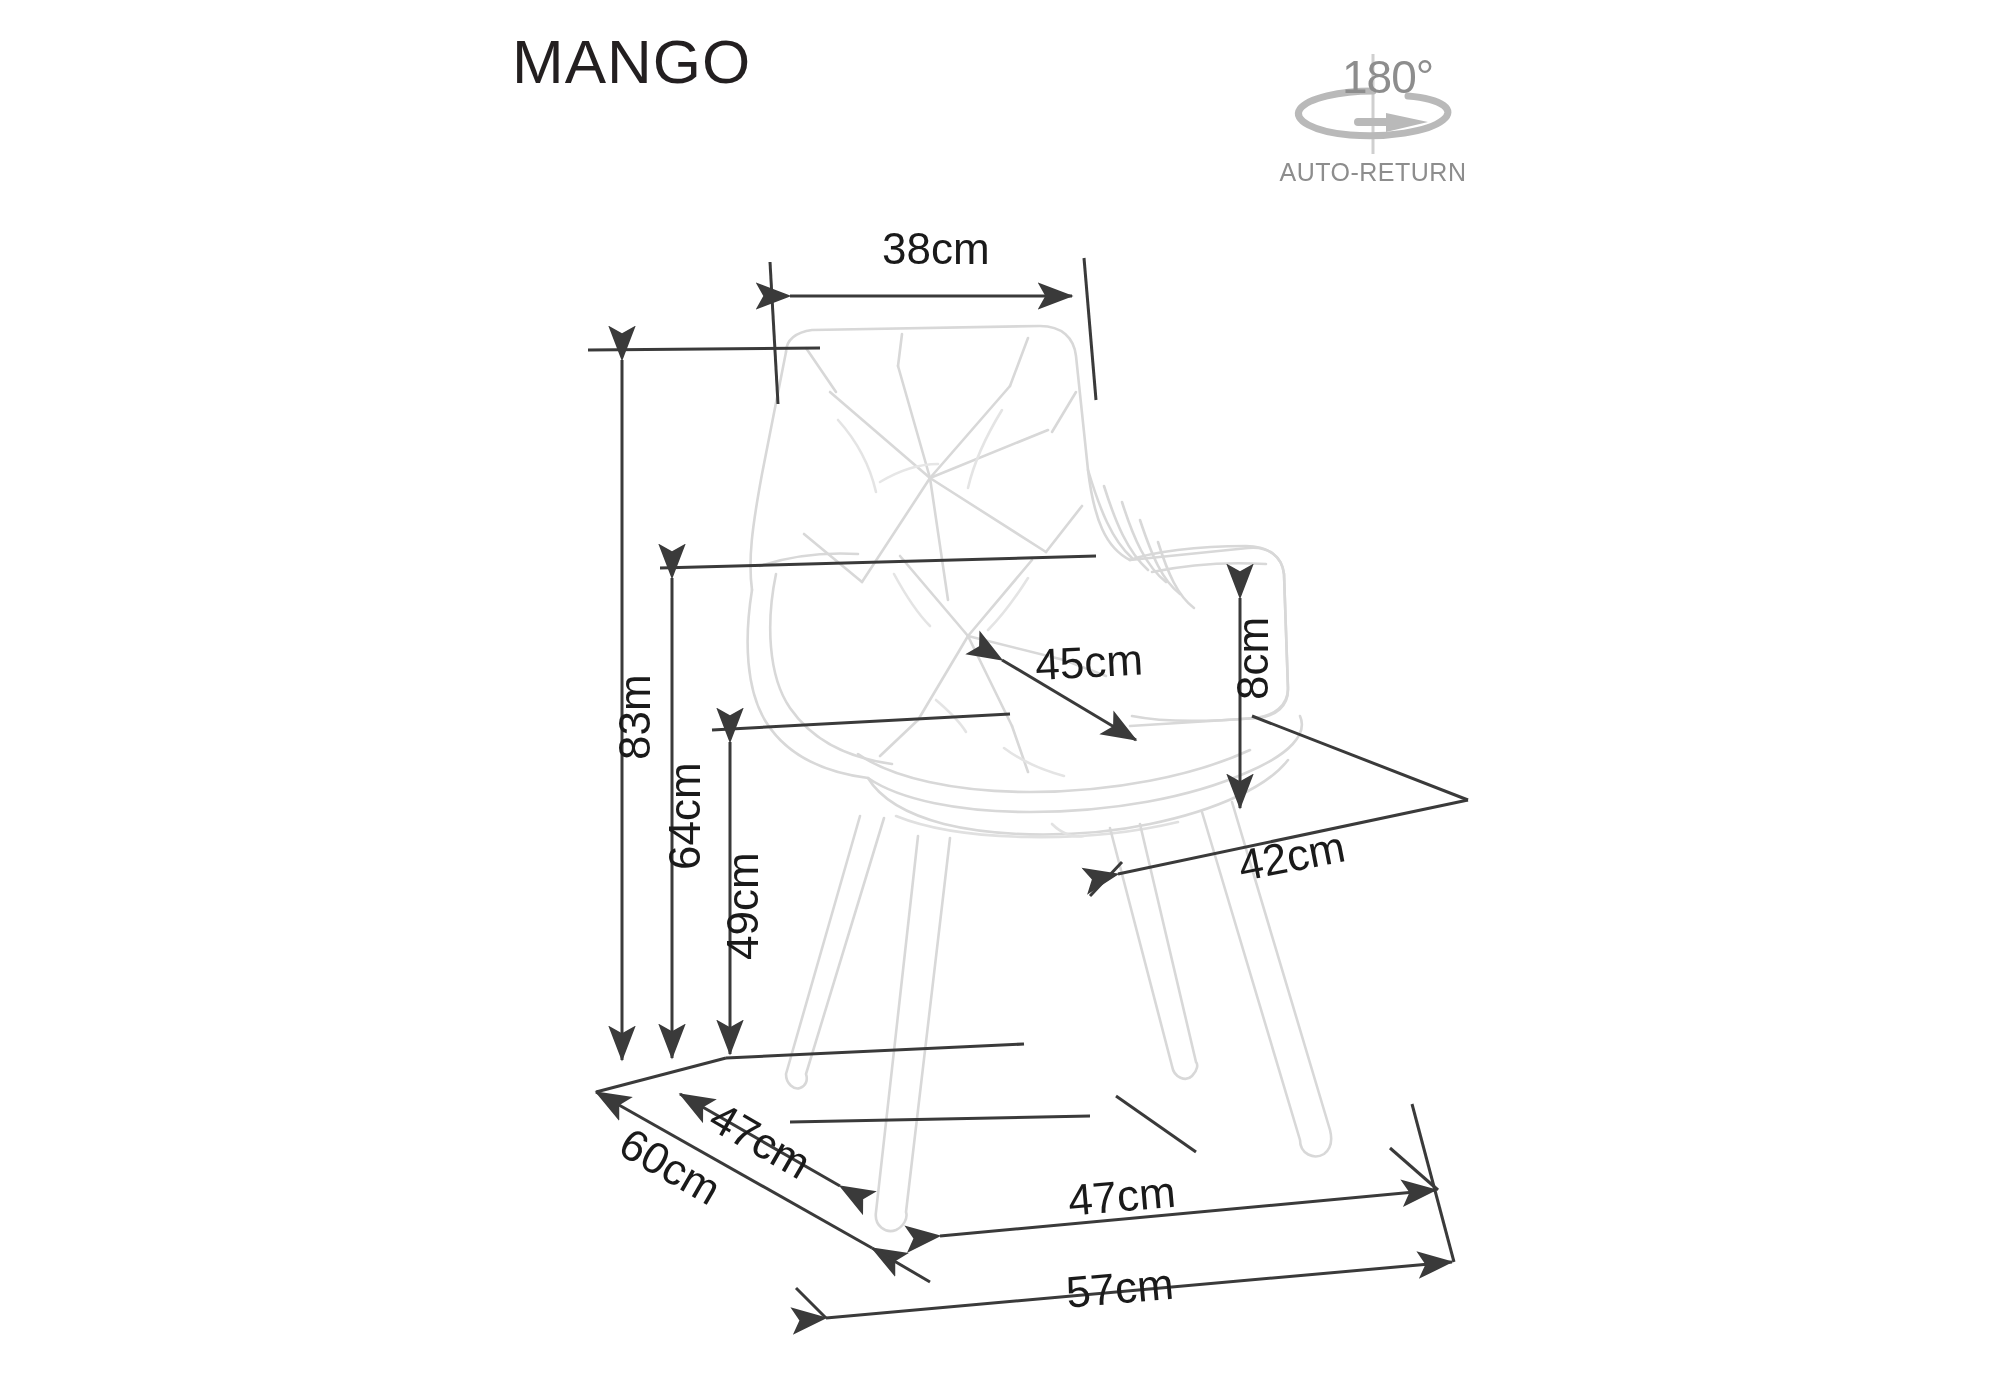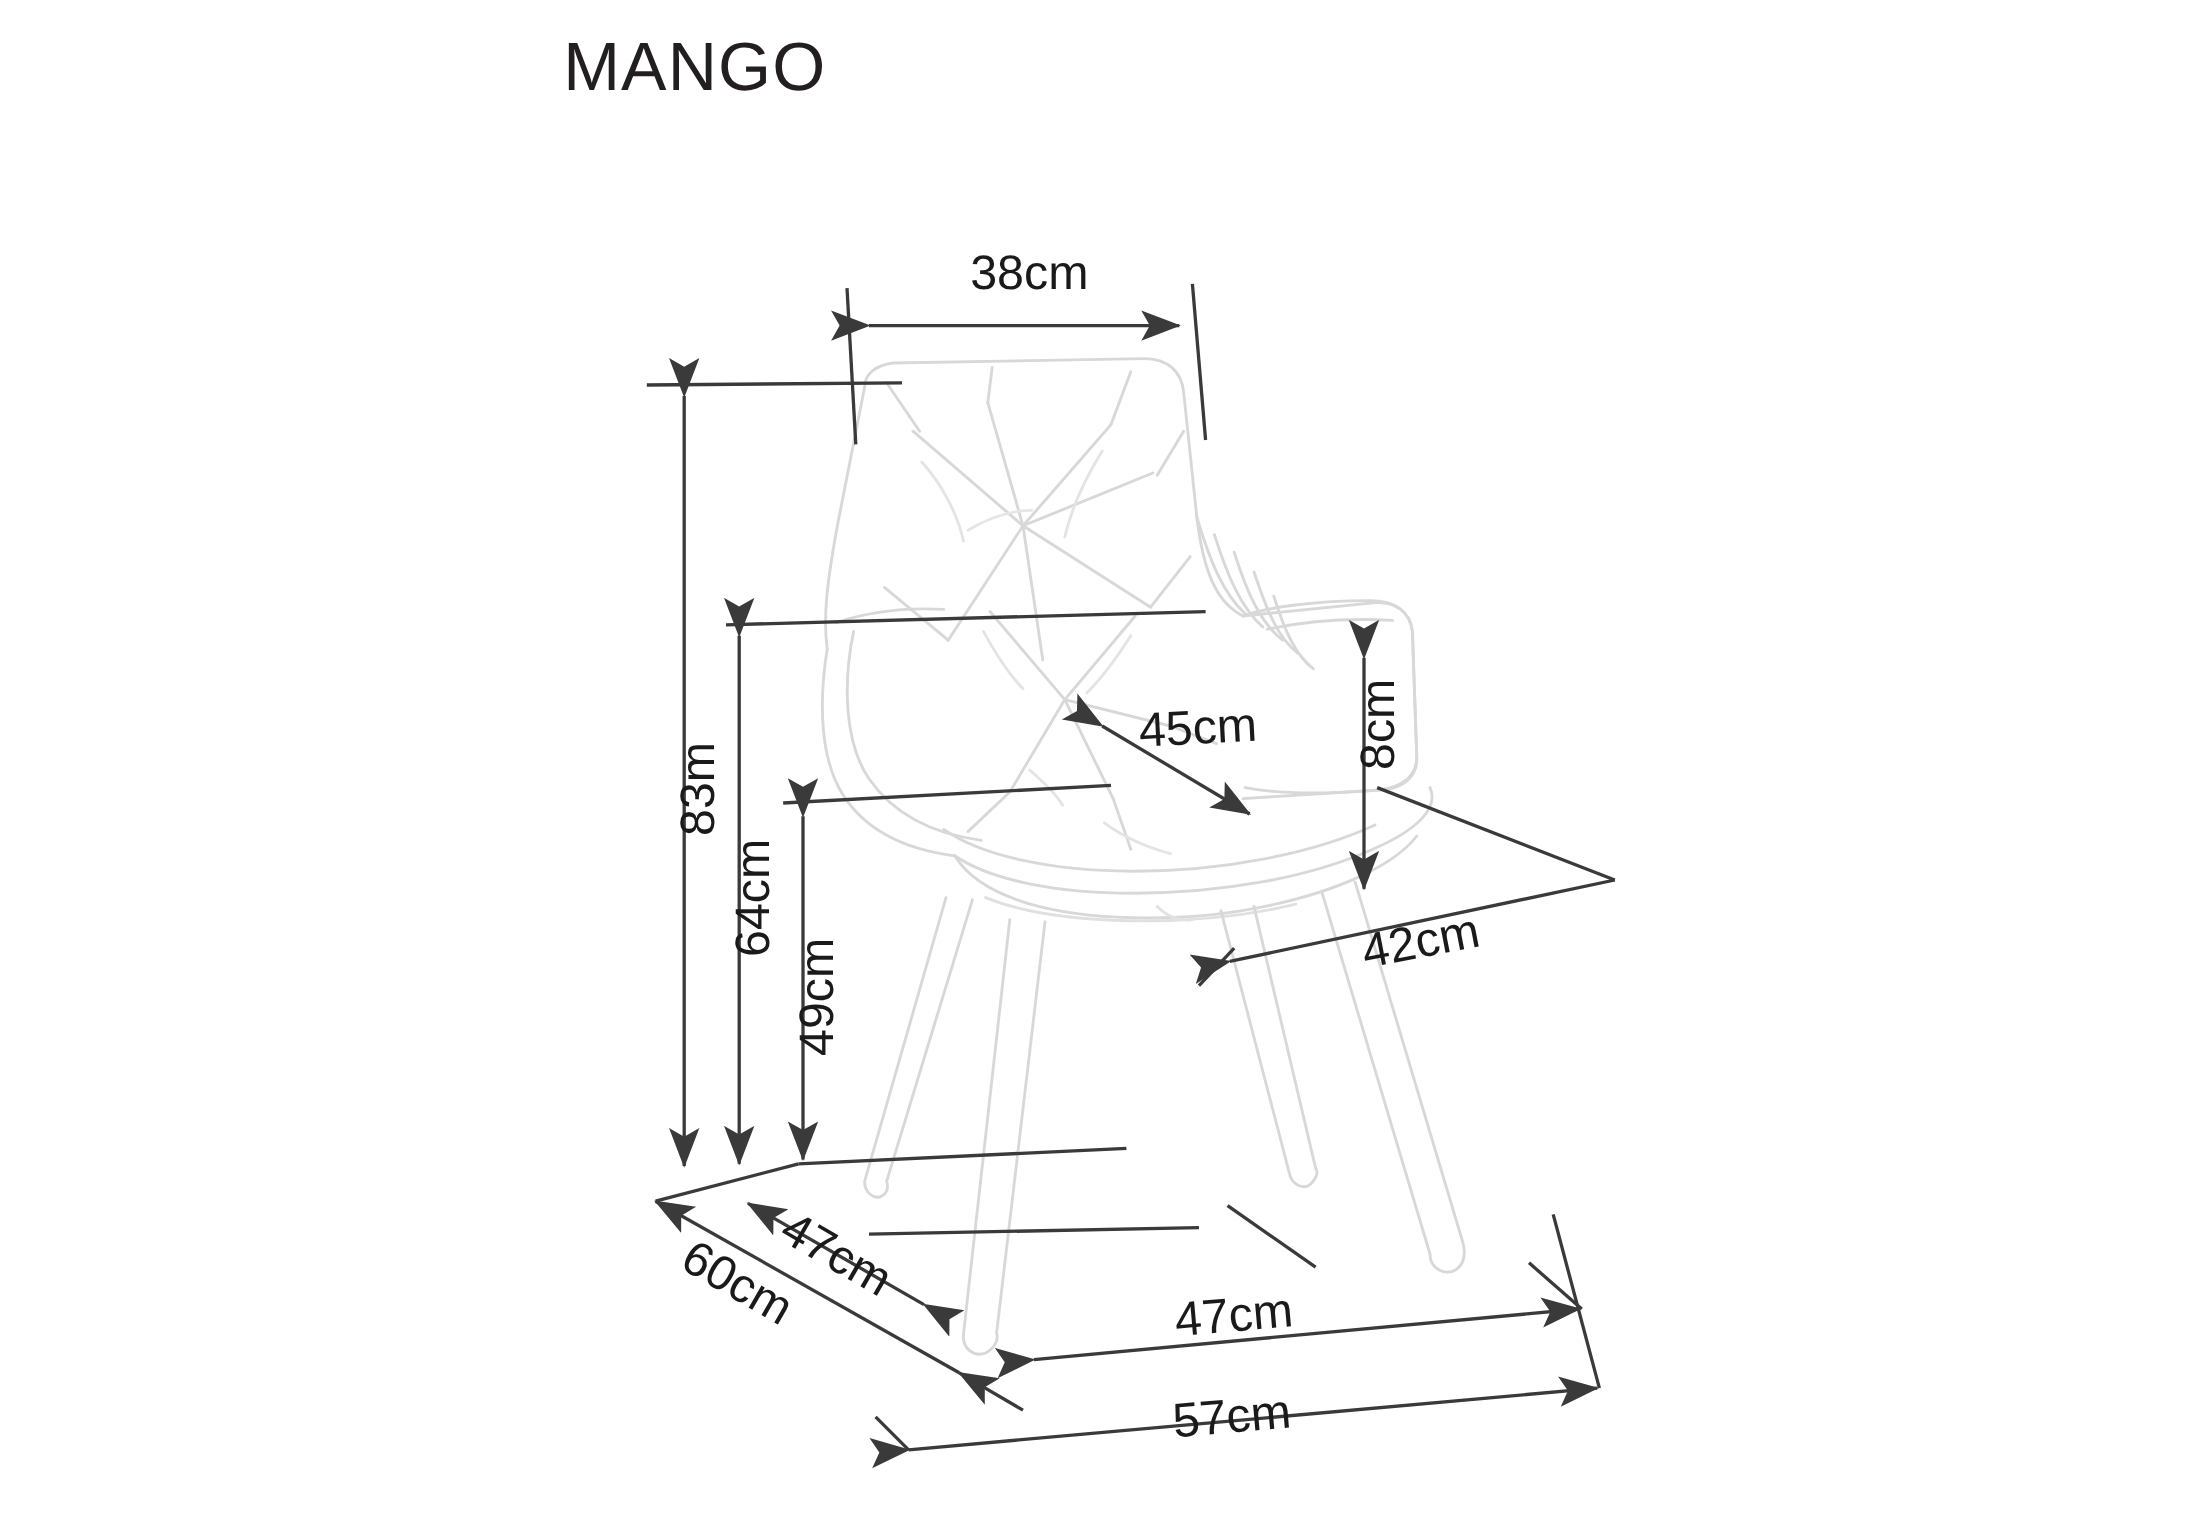--- a/index.html
+++ b/index.html
@@ -72,20 +72,34 @@
     transform: rotate(-90deg);
   }
 </style>
 </head>
 <body>
 
 <div id="sheet">
 
   <div class="product-title">MANGO</div>
 
+  <div class="badge">
+    <svg width="210" height="110" viewBox="0 0 210 110">
+
+      <line x1="105" y1="4" x2="105" y2="104" stroke="#cfcfcf" stroke-width="3"></line>
+
+      <path d="M140,46 C175,49 188,60 175,70 C160,82 118,88 82,85
+               C46,82 24,70 32,59 C40,48 72,41 105,41" fill="none" stroke="#b9b9b9" stroke-width="7" stroke-linecap="round"></path>
+
+      <path d="M118,63 L160,72 L118,82 Z" fill="#b9b9b9"></path>
+      <path d="M90,72 L122,72" stroke="#b9b9b9" stroke-width="8" stroke-linecap="round"></path>
+    </svg>
+    <div class="badge-deg">180°</div>
+    <div class="badge-label">AUTO-RETURN</div>
+  </div>
 
   <svg id="drawing" viewBox="0 0 2000 1396">
 
     <defs>
       <marker id="ah" markerWidth="13" markerHeight="13" refX="11.5" refY="5" orient="auto" markerUnits="strokeWidth">
         <path d="M0,0.4 L12,5 L0,9.6 L2.6,5 Z" fill="#3a3a3a"></path>
       </marker>
       <marker id="ah2" markerWidth="13" markerHeight="13" refX="11.5" refY="5" orient="auto" markerUnits="strokeWidth">
         <path d="M0,0.4 L12,5 L0,9.6 L2.6,5 Z" fill="#3a3a3a"></path>
       </marker>

